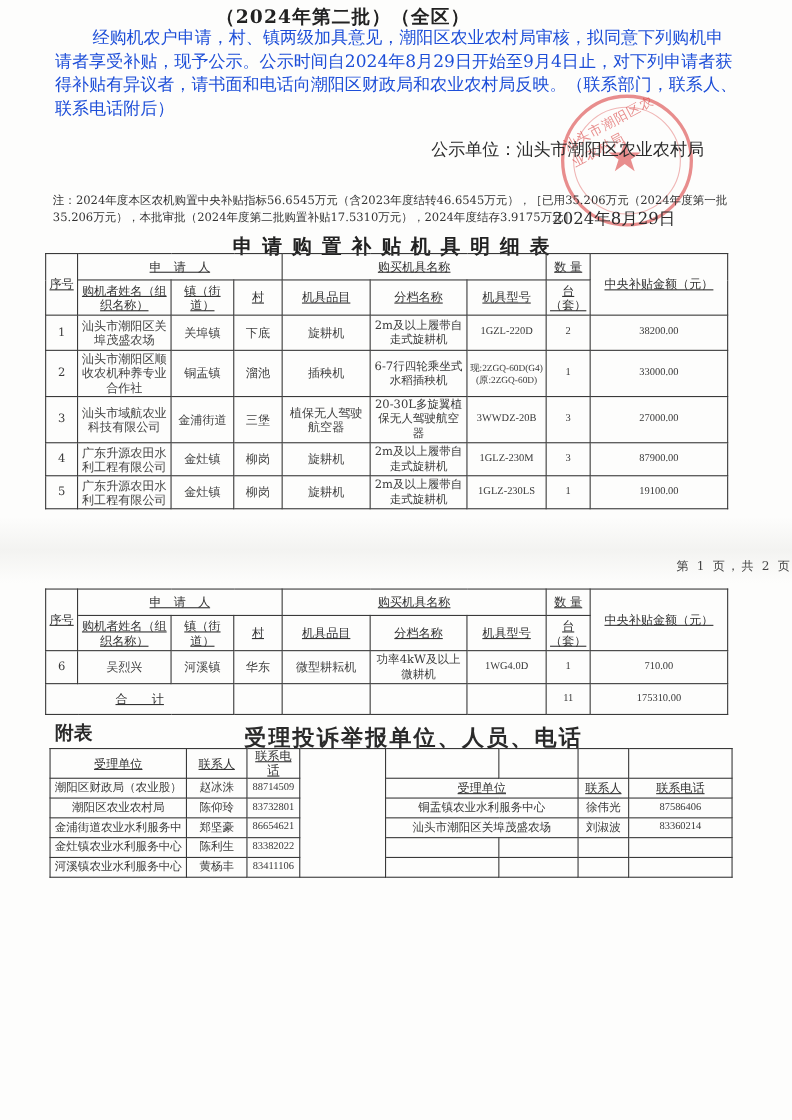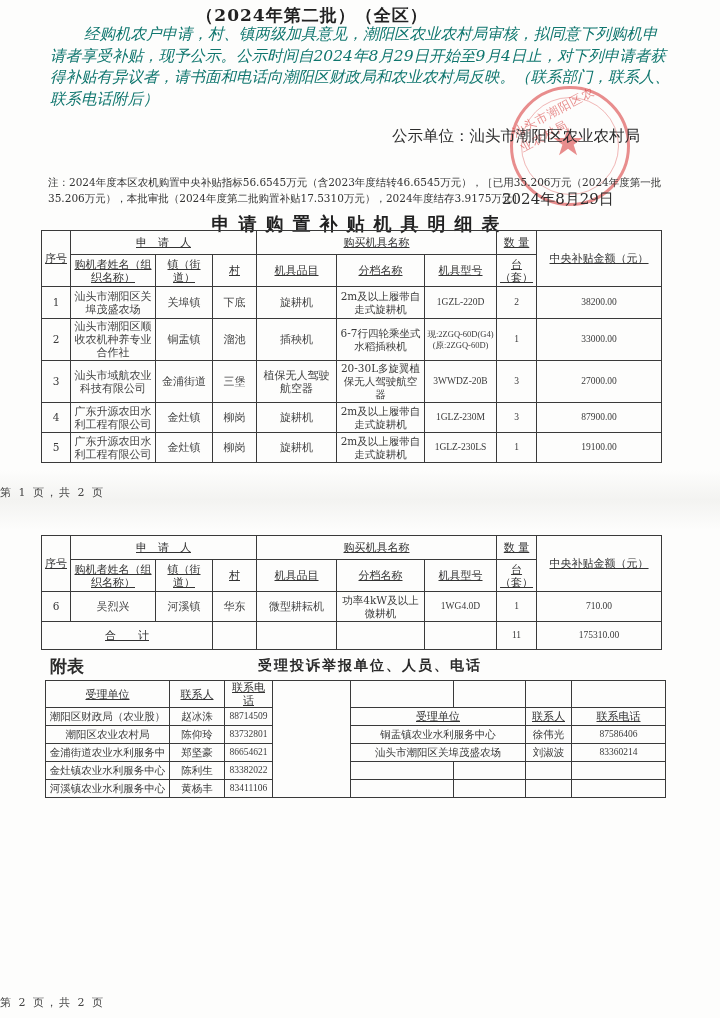--- a/index.html
+++ b/index.html
@@ -2,42 +2,42 @@
 <html><head>
 <meta charset="utf-8">
 <style>
   html, body { margin:0; padding:0; }
   body {
     width:720px; height:1018px; background:#fdfdfc; position:relative; overflow:hidden;
     font-family:"DejaVu Serif","Liberation Serif",serif; color:#2a2a2a;
   }
   .abs { position:absolute; }
   .title { left:0; width:624px; top:4px; text-align:center; font-size:17px; font-weight:bold; letter-spacing:1px; color:#222; }
-  .para { left:50px; width:622px; top:24px; font-size:15.5px; line-height:21.5px; color:#0f766e; text-indent:34px;font-style:italic; }
+  .para { left:50px; width:622px; top:24px; font-size:15.5px; line-height:21.5px; color:#1d4ed8; text-indent:34px; }
   .sign { left:392px; top:126px; font-size:15.5px; color:#2c2c2c; }
   .sign-date { left:502px; top:148px; font-size:15px; color:#2c2c2c;margin-top:42px; }
   .note { left:48px; top:174px; width:624px; font-size:10.5px; line-height:16px; color:#333; }
   .tbl-title { left:0; width:720px; top:212px; text-align:center; font-size:18px; font-weight:bold; letter-spacing:9px; color:#222; }
   .stamp {
     left:510px; top:86px; width:120px; height:120px; border-radius:50%;
     border:3px solid rgba(215,50,50,0.55); box-sizing:border-box;
   }
   .stamp .inner { position:absolute; left:8px; top:8px; right:8px; bottom:8px; border-radius:50%; border:1px solid rgba(215,50,50,0.35); }
   .stamp .star { position:absolute; left:38px; top:34px; font-size:38px; color:rgba(215,50,50,0.55); line-height:1; }
   .stamp .ring { position:absolute; left:14px; top:8px; font-size:12px; color:rgba(215,50,50,0.55); letter-spacing:1px; transform:rotate(-28deg); transform-origin:50px 50px; }
 
   table.grid { position:absolute; border-collapse:collapse; table-layout:fixed; }
   table.grid td { border:1px solid #3a3a3a; text-align:center; vertical-align:middle; padding:1px 2px; font-size:10.5px; line-height:13px; color:#3a3a3a; }
   table.grid td.h { font-size:11px; color:#333;text-decoration:underline; }
   table.grid td.name { font-size:11px; color:#444; }
   table.grid td.num { font-family:Liberation Serif, serif; font-size:9.5px; }
   table.main { left:41px; width:620px; border:1.5px solid #2a2a2a; }
-  .pager { left:0; width:720px; text-align:left; font-size:11px; color:#444; letter-spacing:2px; }
+  .pager { left:0; width:720px; text-align:right; font-size:11px; color:#444; letter-spacing:2px;margin-top:22px; }
   .appendix-label { left:50px; top:655px; font-size:17px; font-weight:bold; color:#2a2a2a; }
-  .appendix-title { left:222px; top:657px; font-size:14px; font-weight:bold; letter-spacing:2px; color:#2a2a2a;margin-left:36px; }
+  .appendix-title { left:222px; top:657px; font-size:20px; font-weight:bold; letter-spacing:2px; color:#2a2a2a; }
   table.appx { left:45px; top:680px; width:620px; border:1.5px solid #2a2a2a; }
   table.appx td { font-size:10.5px; height:17px; padding:0 2px;margin-top:15px; }
   .shade { left:0; top:470px; width:720px; height:60px; background:linear-gradient(#fdfdfc, #f3f3f1 50%, #fdfdfc); }
 </style>
 </head>
 <body>
 
 <div class="abs title">（2024年第二批）（全区）</div>
 <div class="abs para">经购机农户申请，村、镇两级加具意见，潮阳区农业农村局审核，拟同意下列购机申请者享受补贴，现予公示。公示时间自2024年8月29日开始至9月4日止，对下列申请者获得补贴有异议者，请书面和电话向潮阳区财政局和农业农村局反映。（联系部门，联系人、联系电话附后）</div>
 

